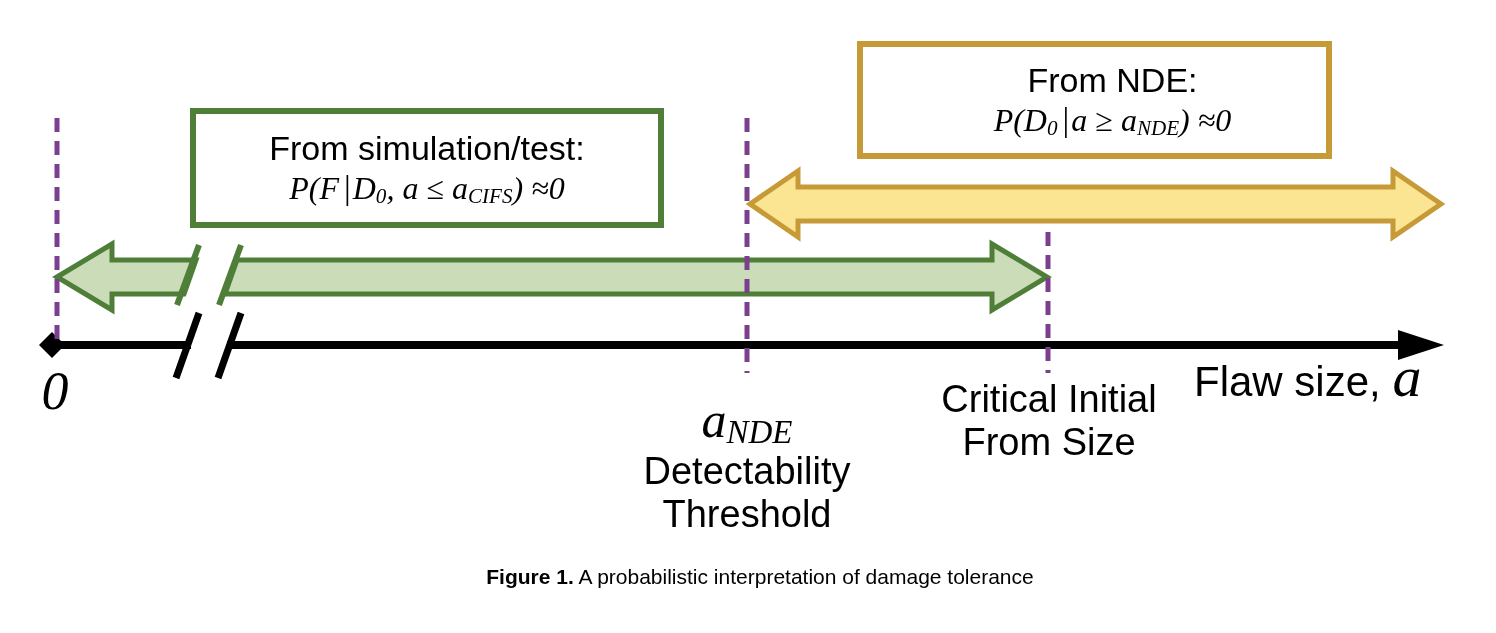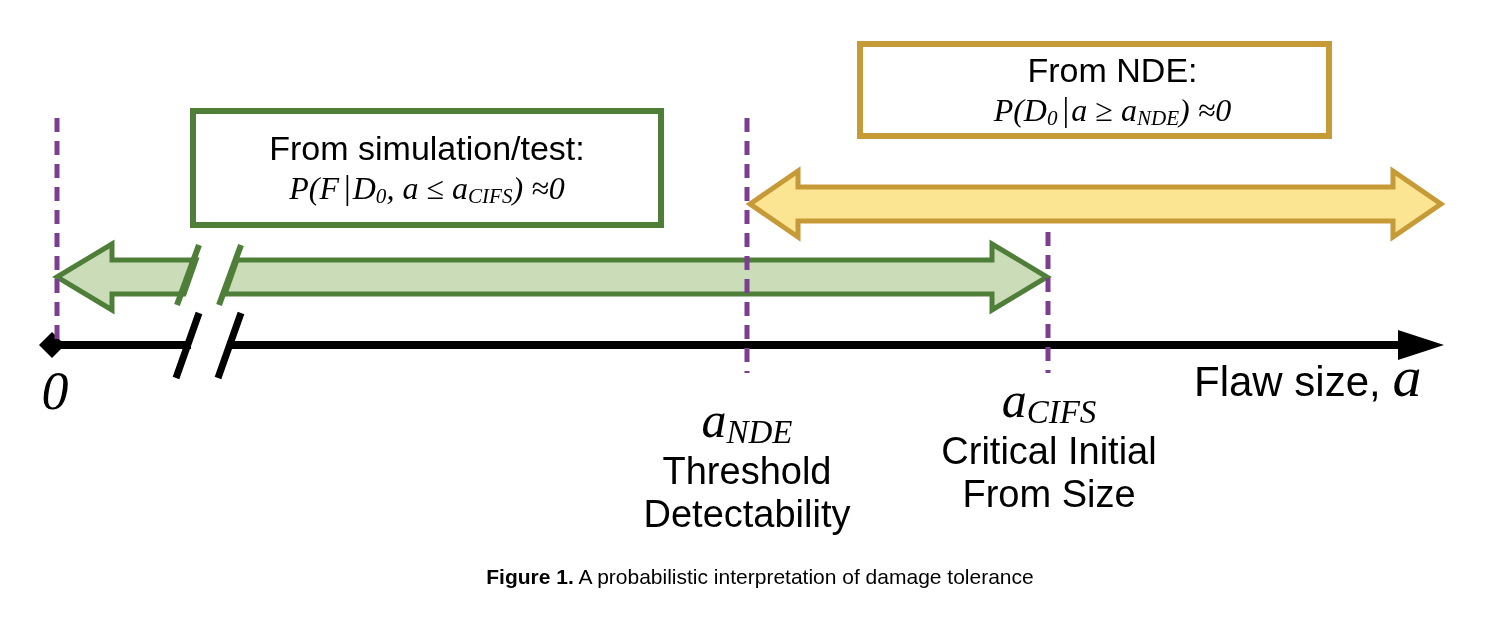--- a/index.html
+++ b/index.html
@@ -8,21 +8,21 @@
     font-family:"Liberation Sans", sans-serif; overflow:hidden; color:#000;
   }
   svg.layer { position:absolute; left:0; top:0; z-index:1; }
 
   .callout {
     position:absolute; box-sizing:border-box; z-index:2; background:#ffffff;
     display:flex; flex-direction:column; align-items:center; justify-content:center;
     text-align:center; border:6px solid #888;
   }
   .green-box  { left:190px; top:108px; width:474px; height:120px; }
-  .yellow-box { left:857px; top:41px;  width:475px; height:98px;padding-left:36px; }
+  .yellow-box { left:857px; top:41px;  width:475px; height:118px;padding-left:36px; }
 
   .box-title   { font-size:34px; line-height:1.22; }
   .box-formula {
     font-family:"Liberation Serif", serif; font-style:italic;
     font-size:32px; line-height:1.15; white-space:nowrap;
   }
   .msub { font-size:0.66em; position:relative; top:0.18em; }
   .vbar { font-style:normal; font-size:1.05em; padding:0 0.06em 0 0.15em; }
 
   .origin-label {
@@ -84,27 +84,26 @@
     <div class="box-formula">
       <span>P(D</span><span class="msub">0</span><span class="vbar">|</span><span>a ≥ a</span><span class="msub">NDE</span><span>) ≈0</span>
     </div>
   </div>
 
   <div class="origin-label">0</div>
 
   <div class="marker-label marker-nde">
     <div class="marker-var"><span>a</span><span class="msub">NDE</span></div>
     <div class="marker-desc">
+      <div>Detectability</div>
       <div>Threshold</div>
-      <div>Detectability</div>
     </div>
   </div>
 
   <div class="marker-label marker-cifs">
-    <div class="marker-var"><span>a</span><span class="msub">CIFS</span></div>
     <div class="marker-desc">
       <div>Critical Initial</div>
       <div>From Size</div>
     </div>
   </div>
 
   <div class="axis-label">
     <span class="t">Flaw size, </span><span class="v">a</span>
   </div>
 

